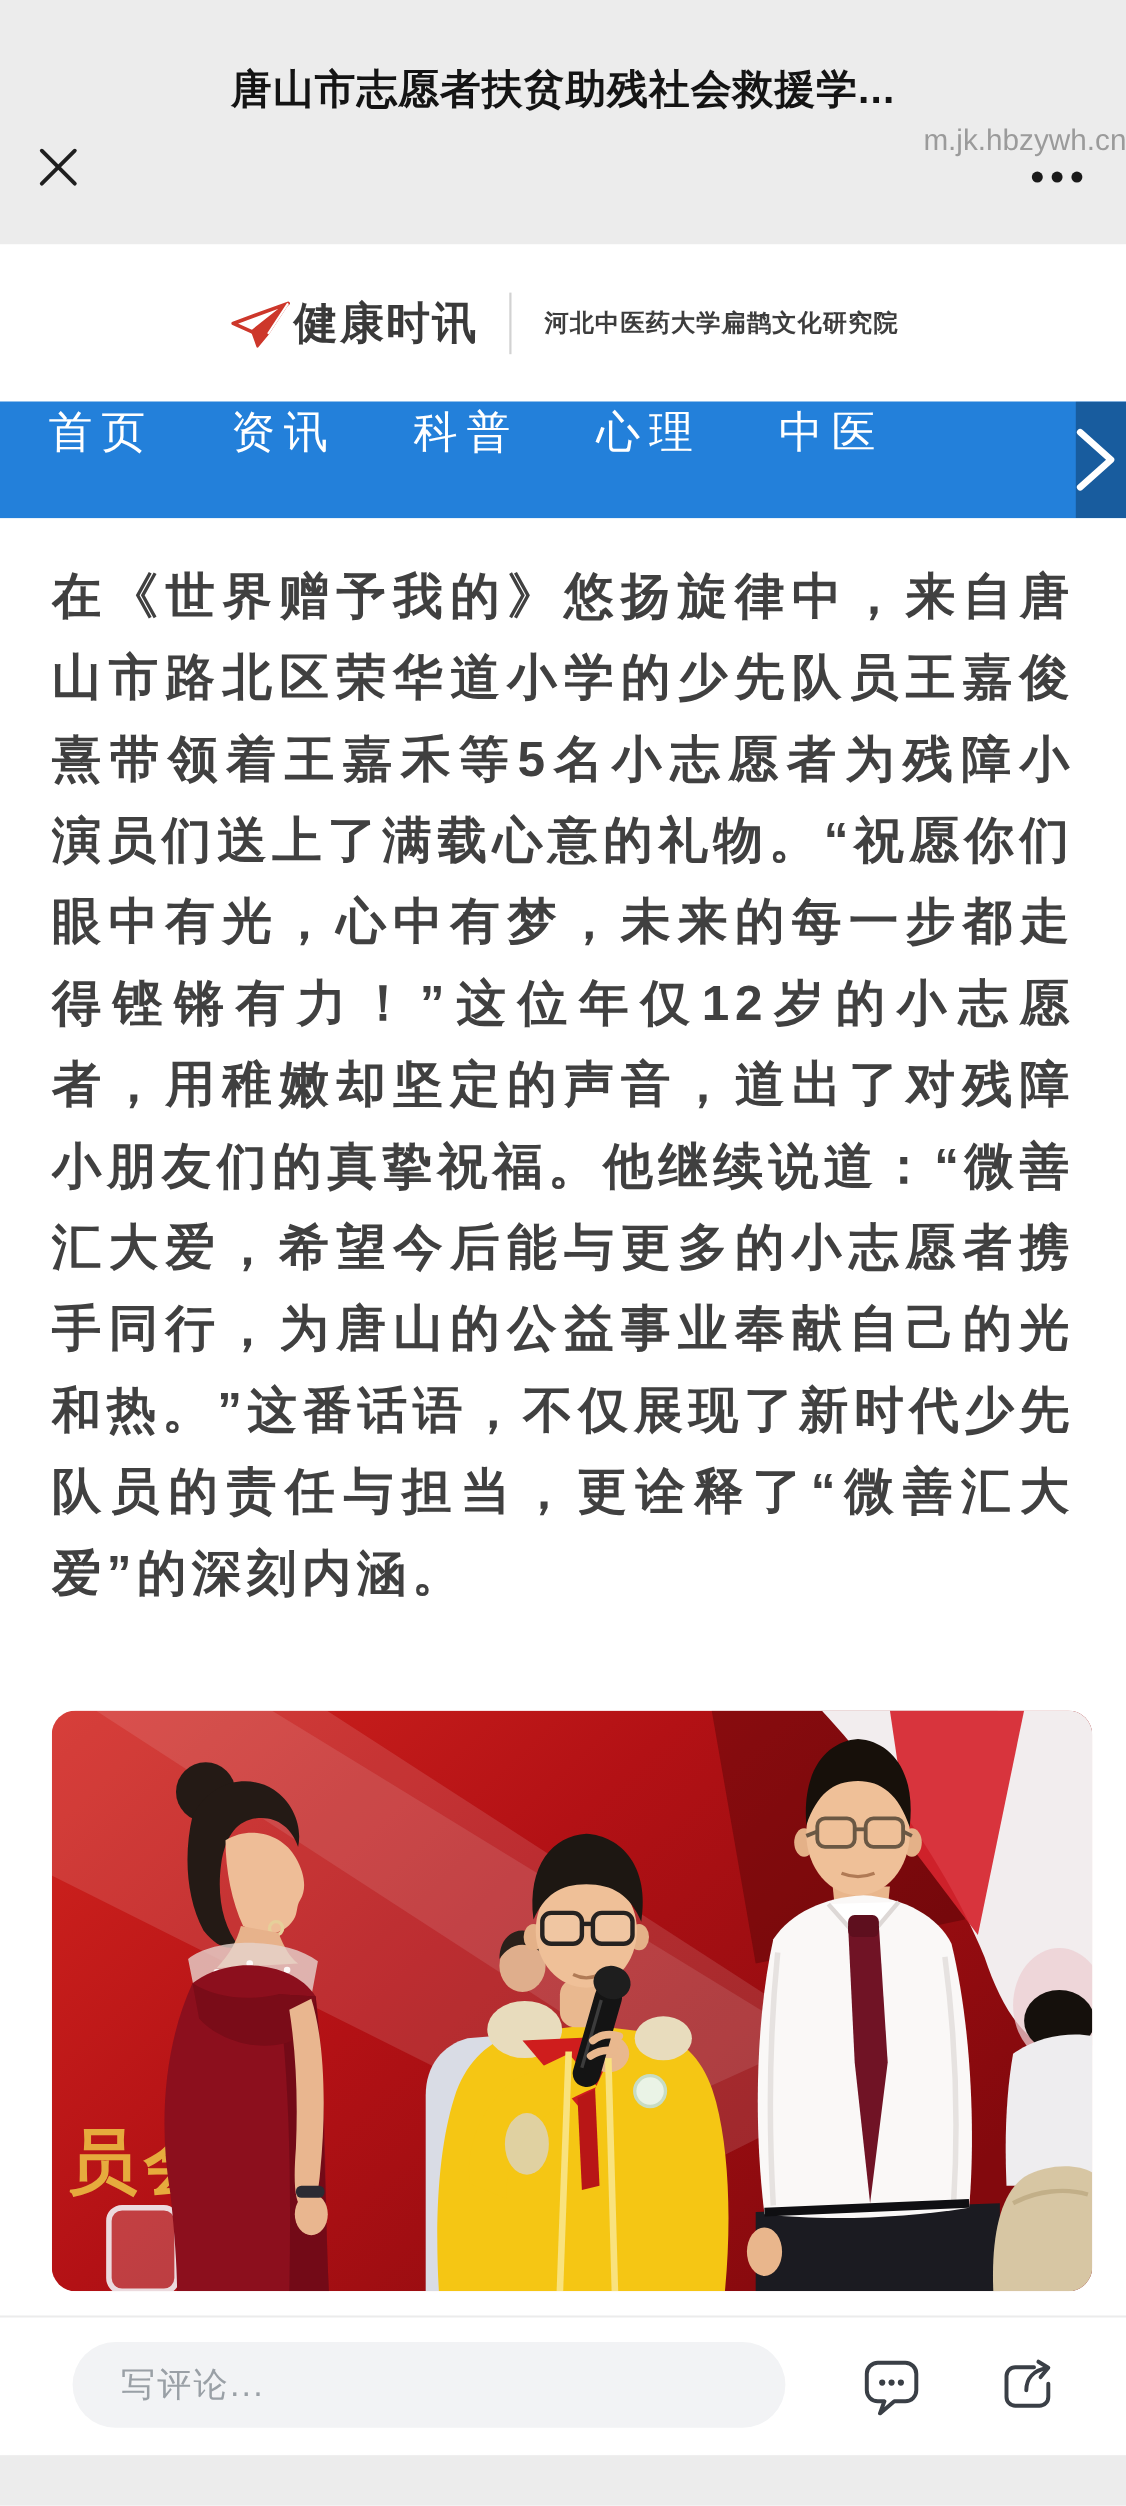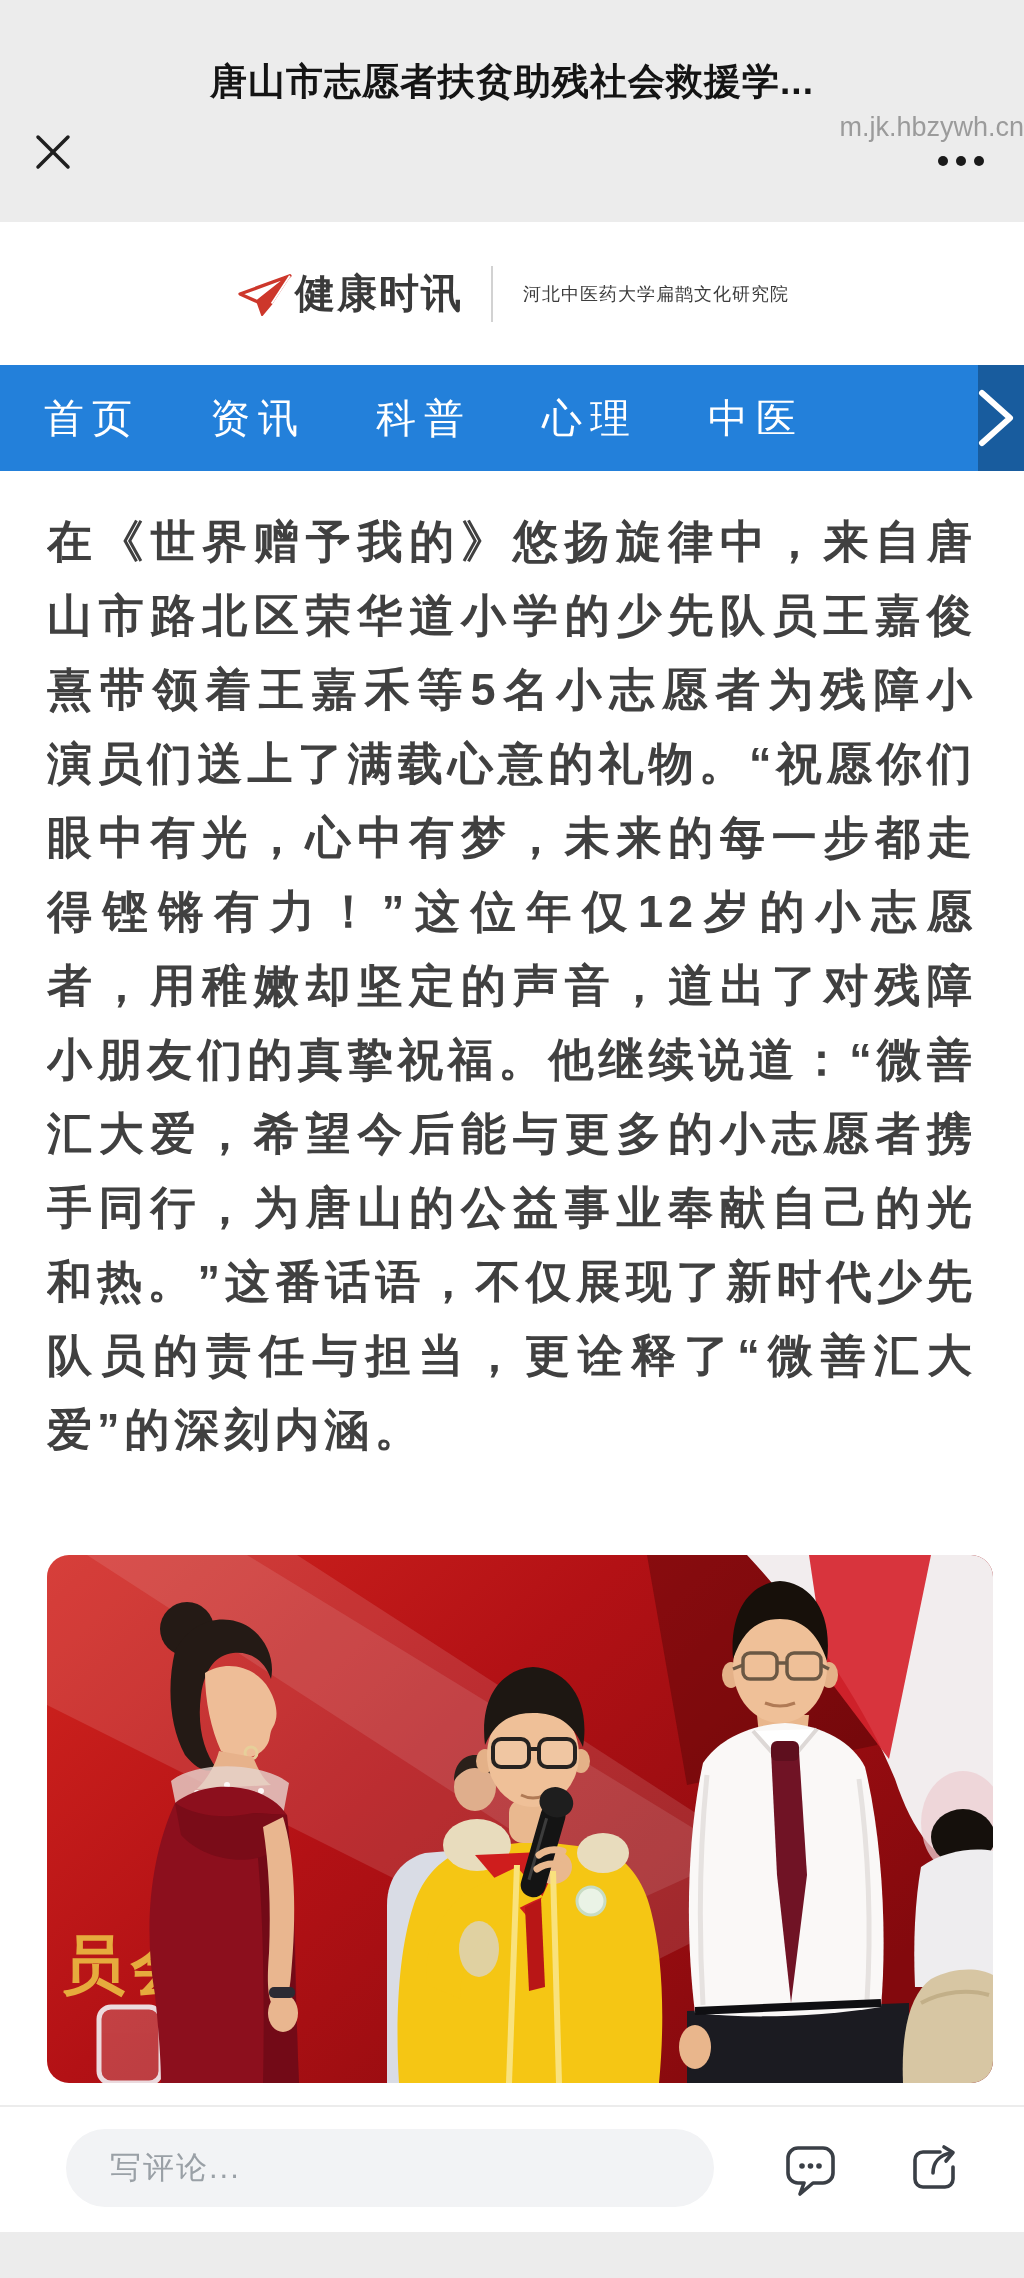--- a/index.html
+++ b/index.html
@@ -21,25 +21,25 @@
   .page-title{font-size:37px;font-weight:600;color:#141414;letter-spacing:1px;line-height:44px;}
   .page-url{margin-top:8px;font-size:27px;color:#9b9b9b;text-align:right;}
   .more-btn{position:absolute;right:34px;top:150px;display:flex;gap:8px;border:none;background:none;padding:6px;cursor:pointer;}
   .more-btn .dot{width:10px;height:10px;border-radius:50%;background:#1a1a1a;}
   
   .masthead{height:143px;background:#fff;display:flex;align-items:center;justify-content:center;}
   .logo-link{display:flex;align-items:center;cursor:pointer;}
   .logo-text{font-size:40px;font-weight:800;color:#3a3a3a;letter-spacing:2px;margin-left:2px;
     font-family:"Liberation Serif","DejaVu Serif",serif;}
   .mast-divider{width:2px;height:56px;background:#d2d2d2;margin:0 30px 0 28px;}
-  .taglines{font-family:"Liberation Serif","DejaVu Serif",serif;font-size:18px;font-weight:400;
+  .taglines{font-family:"Liberation Serif","DejaVu Serif",serif;font-size:22px;font-weight:700;
     color:#3d3d3d;line-height:34px;letter-spacing:1px;}
   
   .navbar{height:106px;background:var(--nav-blue);position:relative;overflow:hidden;}
-  .nav-items{display:flex;align-items:center;height:100%;padding-left:44px;gap:70px;}
+  .nav-items{display:flex;align-items:flex-start;height:100%;padding-left:44px;gap:70px;}
   .nav-item{flex:none;font-size:40px;color:#ffffff;letter-spacing:8px;white-space:nowrap;cursor:pointer;}
   .nav-more-overlay{position:absolute;right:0;top:0;width:46px;height:100%;
     background:rgba(10,42,77,0.42);display:flex;align-items:center;cursor:pointer;}
   .nav-more-overlay svg{margin-left:-4px;}
   
   .article{margin:34px 47px 0;height:962px;overflow:hidden;}
   .article p{margin:0;font-size:45px;line-height:74px;letter-spacing:5px;color:#404040;text-align:justify;font-weight:bold;}
   
   .photo-figure{margin:88px 31px 0 47px;width:946px;height:528px;border-radius:22px;overflow:hidden;cursor:pointer;}
   .photo-figure svg{display:block;}

